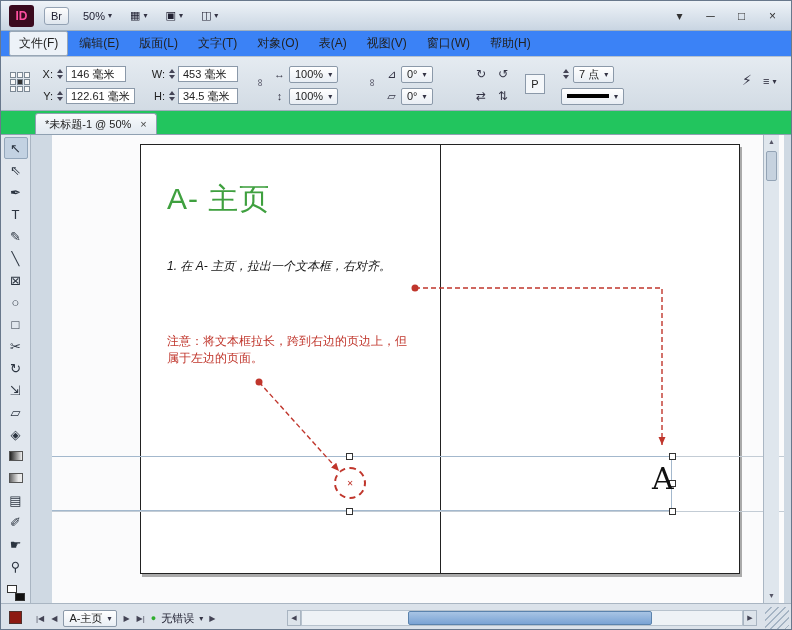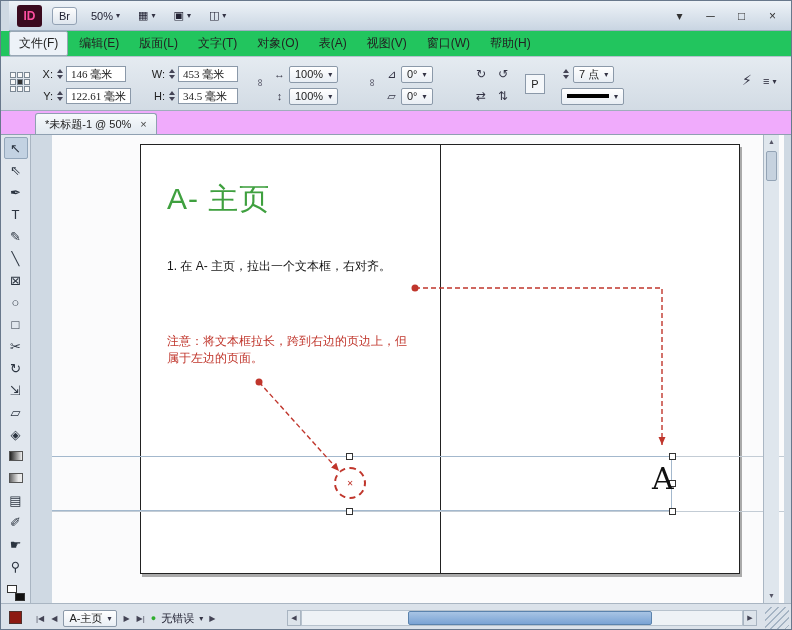--- a/index.html
+++ b/index.html
@@ -1,67 +1,67 @@
 <!DOCTYPE html>
 <html style="--accent-green: #3fa03f; --annotation-red: #c0362c; --scroll-thumb: #7aa3d4; --status-green: #2fae2f; --logo-pink: #ff4fa0; --logo-bg: #3a0a1e;"><head>
 <meta charset="utf-8">
 <style>
   html,body{margin:0;padding:0;background:#fff;}
   *{box-sizing:border-box;}
   .window{position:relative;width:792px;height:630px;border:1px solid #68788c;background:#cfd9e3;
     overflow:hidden;font-family:"Liberation Sans","DejaVu Sans",sans-serif;font-size:12px;color:#222;}
 
   
-  .titlebar{position:absolute;left:8px;top:0;right:0;height:30px;background:linear-gradient(#eef3f8,#c9d5e2);
+  .titlebar{position:absolute;left:0;top:0;right:0;height:30px;background:linear-gradient(#eef3f8,#c9d5e2);
     border-bottom:1px solid #9eafc0;display:flex;align-items:center;gap:10px;padding:0 8px;}
   .logo{width:25px;height:22px;background:var(--logo-bg);color:var(--logo-pink);font-weight:bold;
     font-size:12px;display:flex;align-items:center;justify-content:center;border-radius:3px;}
   .btn{background:linear-gradient(#fdfdfd,#dfe6ee);border:1px solid #93a2b4;border-radius:3px;
     font-size:11px;padding:2px 6px;color:#223;}
   .drop{display:inline-flex;align-items:center;gap:3px;padding:2px 4px;font-size:11px;color:#223;}
   .drop::after{content:"▾";font-size:8px;color:#334;}
   .tb-sp{flex:1;}
   .winbtn{width:21px;height:18px;display:flex;align-items:center;justify-content:center;
     font-size:12px;color:#333;}
 
   
-  .menubar{position:absolute;top:30px;left:0;right:0;height:26px;background:#22c55e;
+  .menubar{position:absolute;top:30px;left:0;right:0;height:26px;background:#3b82f6;
     border-bottom:1px solid #b6c2cf;display:flex;align-items:center;padding:0 8px;gap:2px;}
   .menu-item{padding:3px 9px;font-size:12px;}
   .menu-item.first{border:1px solid #99a7b6;background:#edf2f8;border-radius:2px;}
 
   
   .controlbar{position:absolute;top:56px;left:0;right:0;height:54px;
     background:linear-gradient(#e5ebf1,#d2dbe4);border-bottom:1px solid #9fadbc;}
   .proxy{position:absolute;left:9px;top:15px;display:grid;grid-template-columns:repeat(3,6px);
     grid-auto-rows:6px;gap:1px;}
   .px{background:#f8f8f8;border:1px solid #7c8894;}
   .px.c{background:#333;}
   .field{position:absolute;display:flex;align-items:center;height:18px;font-size:11px;gap:2px;}
   .field .lab{width:16px;text-align:right;}
   .stp{width:9px;height:16px;display:flex;flex-direction:column;align-items:center;justify-content:center;gap:2px;}
   .stp i{width:0;height:0;border-left:3px solid transparent;border-right:3px solid transparent;display:block;}
   .stp .u{border-bottom:4px solid #445;}
   .stp .d{border-top:4px solid #445;}
   .vbox{background:#fff;border:1px solid #8b99a9;height:16px;display:flex;align-items:center;
-    padding:0 4px;min-width:60px;font-size:11px;font-family:Liberation Serif, serif;}
+    padding:0 4px;min-width:60px;font-size:11px;}
   .chain{position:absolute;font-size:11px;color:#556;transform:rotate(90deg);}
   .cfield{position:absolute;display:flex;gap:3px;align-items:center;height:18px;}
   .cicon{font-size:11px;color:#334;width:13px;text-align:center;}
   .combo{background:linear-gradient(#ffffff,#e9eef4);border:1px solid #8b99a9;border-radius:2px;height:17px;
     display:inline-flex;align-items:center;padding:0 5px;font-size:11px;gap:5px;}
   .combo::after{content:"▾";font-size:8px;color:#334;}
   .cbtn{position:absolute;width:20px;height:18px;display:flex;align-items:center;justify-content:center;
     font-size:12px;color:#334;}
   .pbox{position:absolute;width:20px;height:20px;border:1px solid #8b99a9;background:#f4f7fa;
     display:flex;align-items:center;justify-content:center;font-size:11px;}
   .strokeline{width:42px;height:4px;background:#000;}
 
   
-  .tabbar{position:absolute;top:110px;left:0;right:0;height:24px;background:#f0abfc;
+  .tabbar{position:absolute;top:110px;left:0;right:0;height:24px;background:#22c55e;
     border-bottom:1px solid #8fa0b1;display:flex;align-items:flex-end;padding-left:34px;}
   .tab{height:21px;background:linear-gradient(#f7fafc,#e2e9f0);border:1px solid #8fa0b1;border-bottom:none;
     border-radius:3px 3px 0 0;display:flex;align-items:center;gap:9px;padding:0 9px;font-size:11px;}
   .tab .x{font-size:11px;color:#444;}
 
   
   .main{position:absolute;top:134px;left:0;right:0;height:468px;background:#cfd9e3;}
   .toolbar{position:absolute;left:0;top:0;width:30px;height:468px;background:#e1e7ee;
     border-right:1px solid #a9b5c2;display:flex;flex-direction:column;align-items:center;padding-top:2px;}
   .tool{width:24px;height:22px;display:flex;align-items:center;justify-content:center;
@@ -71,21 +71,21 @@
   .grad2{width:14px;height:10px;background:linear-gradient(90deg,#666,#e9e9e9 70%);border:1px solid #555;}
   .sw{position:relative;width:18px;height:16px;margin-top:8px;flex:0 0 auto;}
   .sw .b{position:absolute;right:0;bottom:0;width:10px;height:8px;background:#111;border:1px solid #333;}
   .sw .f{position:absolute;left:0;top:0;width:10px;height:8px;background:#fff;border:1px solid #333;}
 
   .canvas{position:absolute;left:30px;top:0;width:732px;height:468px;background:#fbfbfc;overflow:hidden;margin-left:21px;}
   .spread{position:absolute;left:88px;top:9px;width:600px;height:430px;background:#fff;
     border:1px solid #222;box-shadow:2px 3px 0 rgba(70,70,70,.45);}
   .spine{position:absolute;left:299px;top:0;bottom:0;width:1px;background:#222;}
   .doc-heading{position:absolute;left:26px;top:34px;font-size:30px;color:var(--accent-green);letter-spacing:1px;}
-  .doc-body{position:absolute;left:26px;top:112px;font-size:12px;line-height:19px;color:#151515;}
+  .doc-body{position:absolute;left:26px;top:112px;font-size:12px;line-height:19px;color:#151515;font-style:italic;}
   .doc-note{position:absolute;left:26px;top:188px;font-size:12px;line-height:17px;color:var(--annotation-red);}
   .hguide{position:absolute;left:0;width:732px;height:1px;background:#c3ccd5;}
   .tframe{position:absolute;left:-26px;top:321px;width:646px;height:55px;border:1px solid #a3b8cd;}
   .handle{position:absolute;width:7px;height:7px;background:#fff;border:1px solid #333;}
   .circle{position:absolute;left:282px;top:332px;width:32px;height:32px;border:2px dashed var(--annotation-red);
     border-radius:50%;display:flex;align-items:center;justify-content:center;}
   .circle span{font-size:8px;color:var(--annotation-red);}
   .acar{position:absolute;left:600px;top:326px;font-family:"DejaVu Serif","Liberation Serif",serif;
     font-size:30px;color:#101010;}
   .ann-svg{position:absolute;left:0;top:0;pointer-events:none;}

